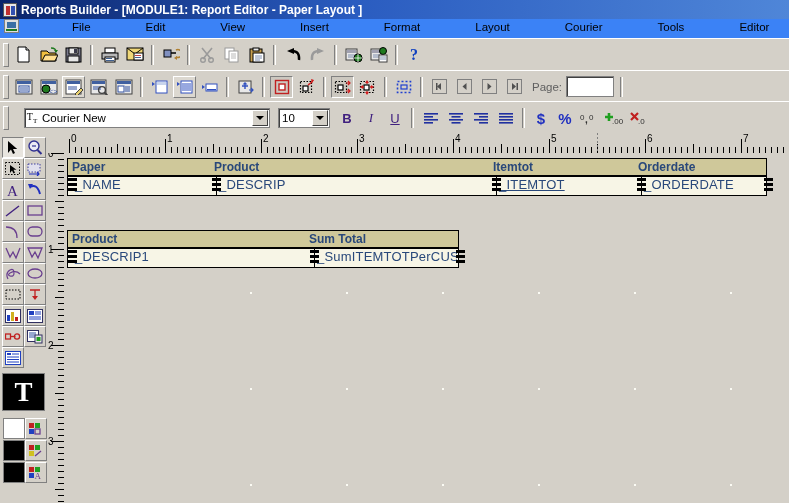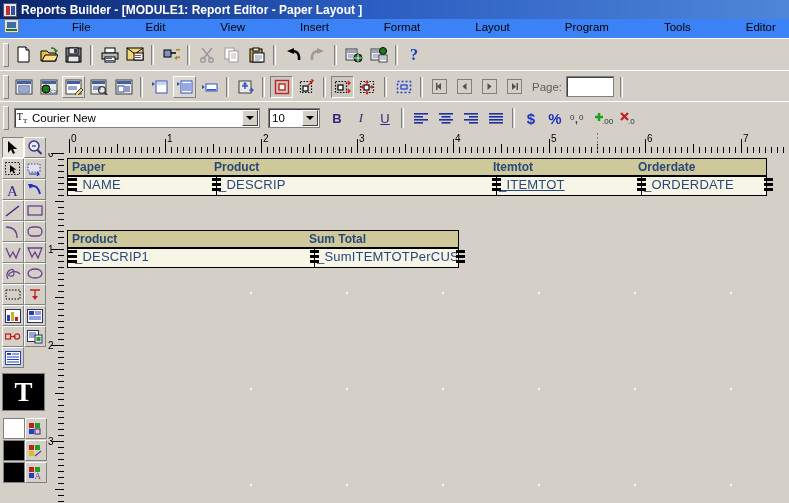--- a/index.html
+++ b/index.html
@@ -177,21 +177,21 @@
   </div>
 
   <div class="menubar">
     <div class="mdi-icon"></div>
     <div class="mi">File</div>
     <div class="mi">Edit</div>
     <div class="mi">View</div>
     <div class="mi">Insert</div>
     <div class="mi">Format</div>
     <div class="mi">Layout</div>
-    <div class="mi">Program</div>
+    <div class="mi">Courier</div>
     <div class="mi">Tools</div>
     <div class="mi">Editor</div>
     <div class="mi">Help</div>
   </div>
 
   <div class="toolbar" id="toolbar1">
     <div class="tgrip"></div>
 
     <div class="tbtn">
       <svg width="17" height="17" viewBox="0 0 17 17">
@@ -478,21 +478,21 @@
     <div class="combo" style="width:48px;height:21px;margin-left:4px;">
       <div class="cval"></div>
     </div>
 
     <div class="tsep" style="margin-left:6px;"></div>
   </div>
 
   <div class="toolbar" id="toolbar3">
     <div class="tgrip"></div>
 
-    <div class="combo" style="width:246px;margin-left:3px;">
+    <div class="combo" style="width:246px;margin-left:13px;">
       <div class="fonticon">T<sub style="font-size:7px">T</sub></div>
       <div class="cval">Courier New</div>
       <div class="carrow">
           <i></i>
         </div>
     </div>
 
     <div class="combo" style="width:52px;margin-left:8px;">
       <div class="cval">10</div>
       <div class="carrow">

